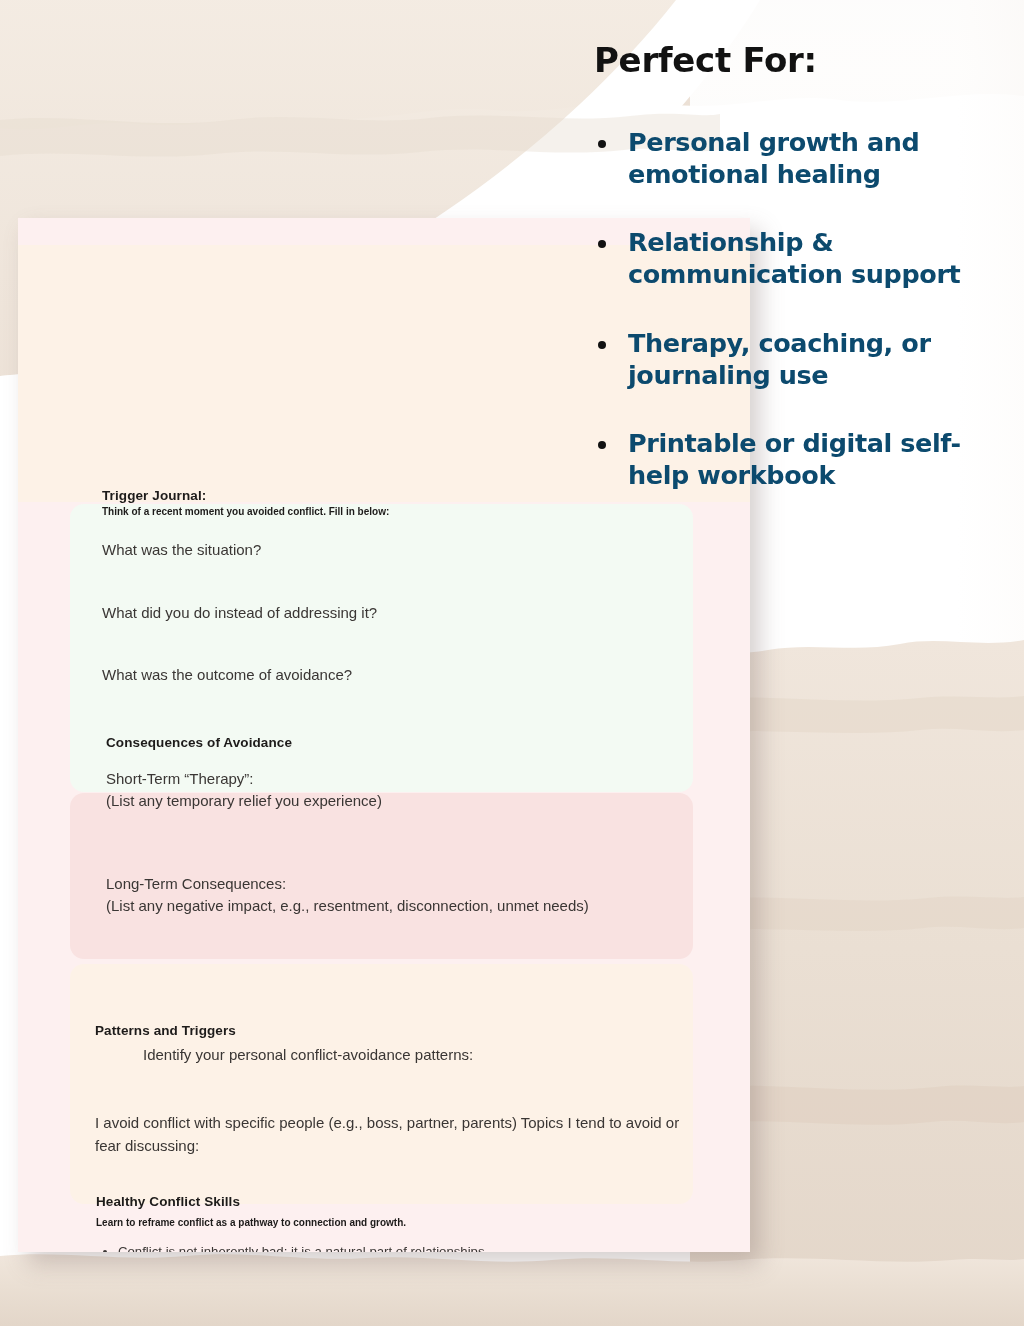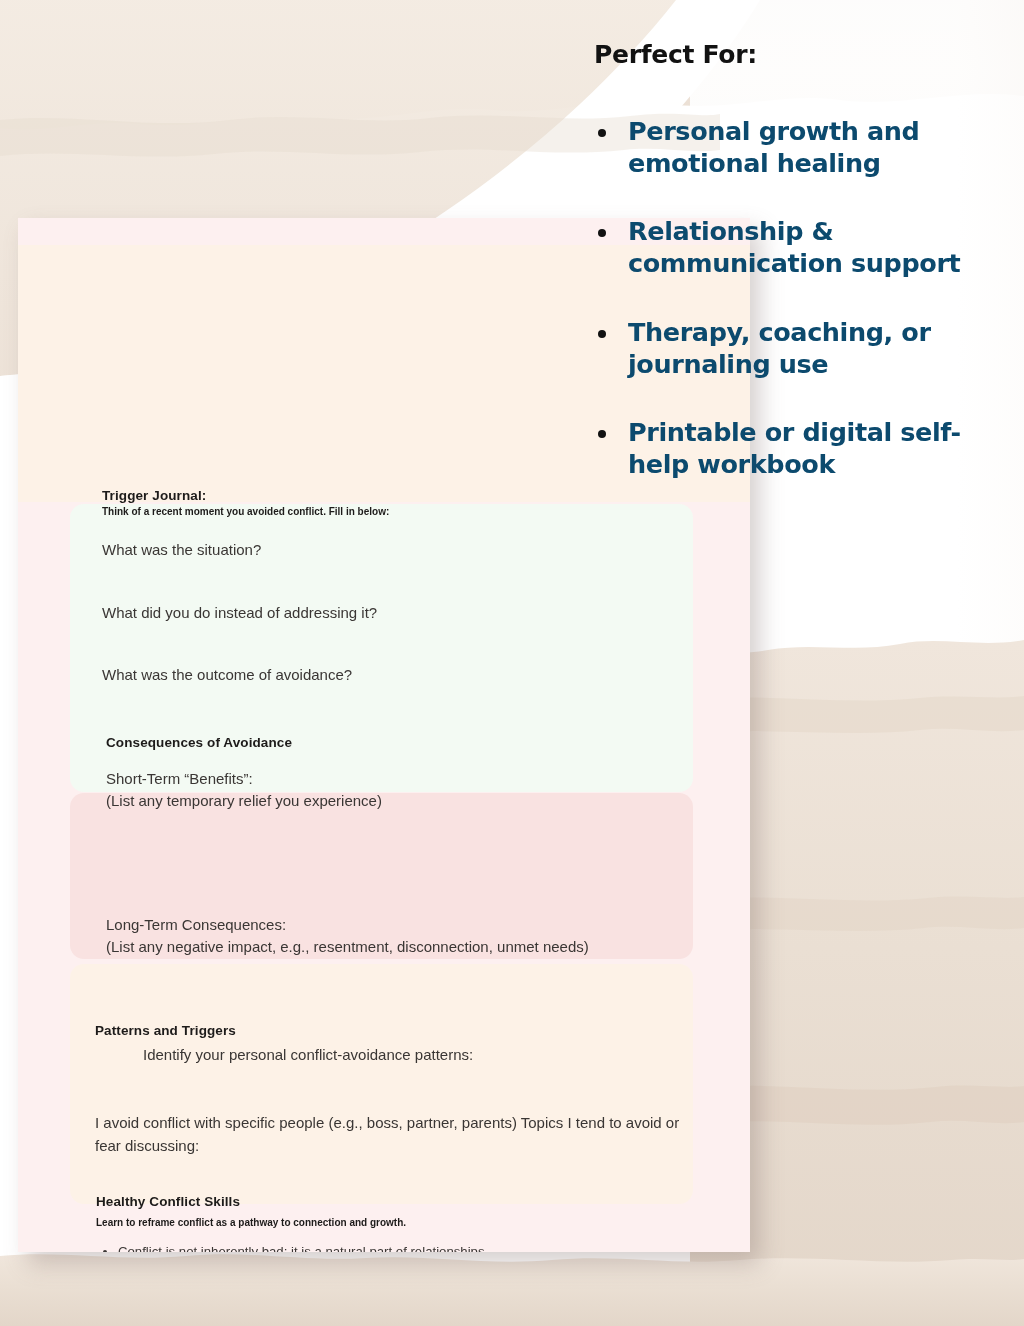--- a/index.html
+++ b/index.html
@@ -73,21 +73,21 @@
   }
 
   
   #tj { left:84px; top:268px; width:600px; }
   #tj .q { margin-top:20px; }
   #tj .q2 { margin-top:40px; }
 
   
   #cons { left:88px; top:515px; width:590px; }
   #cons .lbl { margin-top:16px; }
-  #cons .lbl2 { margin-top:101px; }
+  #cons .lbl2 { margin-top:60px; }
 
   
   #pat { left:77px; top:803px; width:600px; }
   #pat .p1 { margin-top:4px;margin-left:48px; }
   #pat .p2 { margin-top:46px; }
 
   
   #skills { left:78px; top:974px; width:600px; }
   #skills .lead { margin-top:5px; }
   #skills ul { margin:12px 0 0 22px; }
@@ -95,21 +95,21 @@
 
   
   #promo {
     position:absolute;
     left:586px; top:40px;
     width:420px;
     z-index:8;
   }
   #promo-title {
     font-family:"DejaVu Sans", sans-serif;
-    font-size:25px;
+    font-size:34px;
     font-weight:bold;
     color:#121212;
     letter-spacing:-0.3px;
     margin-left:8px;
   }
   #promo-list { margin-top:46px; list-style:none; }
   #promo-list li {
     position:relative;
     font-family:"DejaVu Sans", sans-serif;
     font-size:25.5px;
@@ -202,21 +202,21 @@
   <div class="content" id="tj">
     <div class="ws-h">Trigger Journal:</div>
     <div class="ws-sub">Think of a recent moment you avoided conflict. Fill in below:</div>
     <div class="ws-t q">What was the situation?</div>
     <div class="ws-t q2">What did you do instead of addressing it?</div>
     <div class="ws-t q2">What was the outcome of avoidance?</div>
   </div>
 
   <div class="content" id="cons">
     <div class="ws-h">Consequences of Avoidance</div>
-    <div class="ws-t lbl">Short-Term “Benefits”:</div>
+    <div class="ws-t lbl">Short-Term “Therapy”:</div>
     <div class="ws-t">(List any temporary relief you experience)</div>
     <div class="ws-t lbl2">Long-Term Consequences:</div>
     <div class="ws-t">(List any negative impact, e.g., resentment, disconnection, unmet needs)</div>
   </div>
 
   <div class="content" id="pat">
     <div class="ws-h">Patterns and Triggers</div>
     <div class="ws-t p1">Identify your personal conflict-avoidance patterns:</div>
     <div class="ws-t p2">I avoid conflict with specific people (e.g., boss, partner, parents) Topics I tend to avoid or fear discussing:</div>
   </div>

